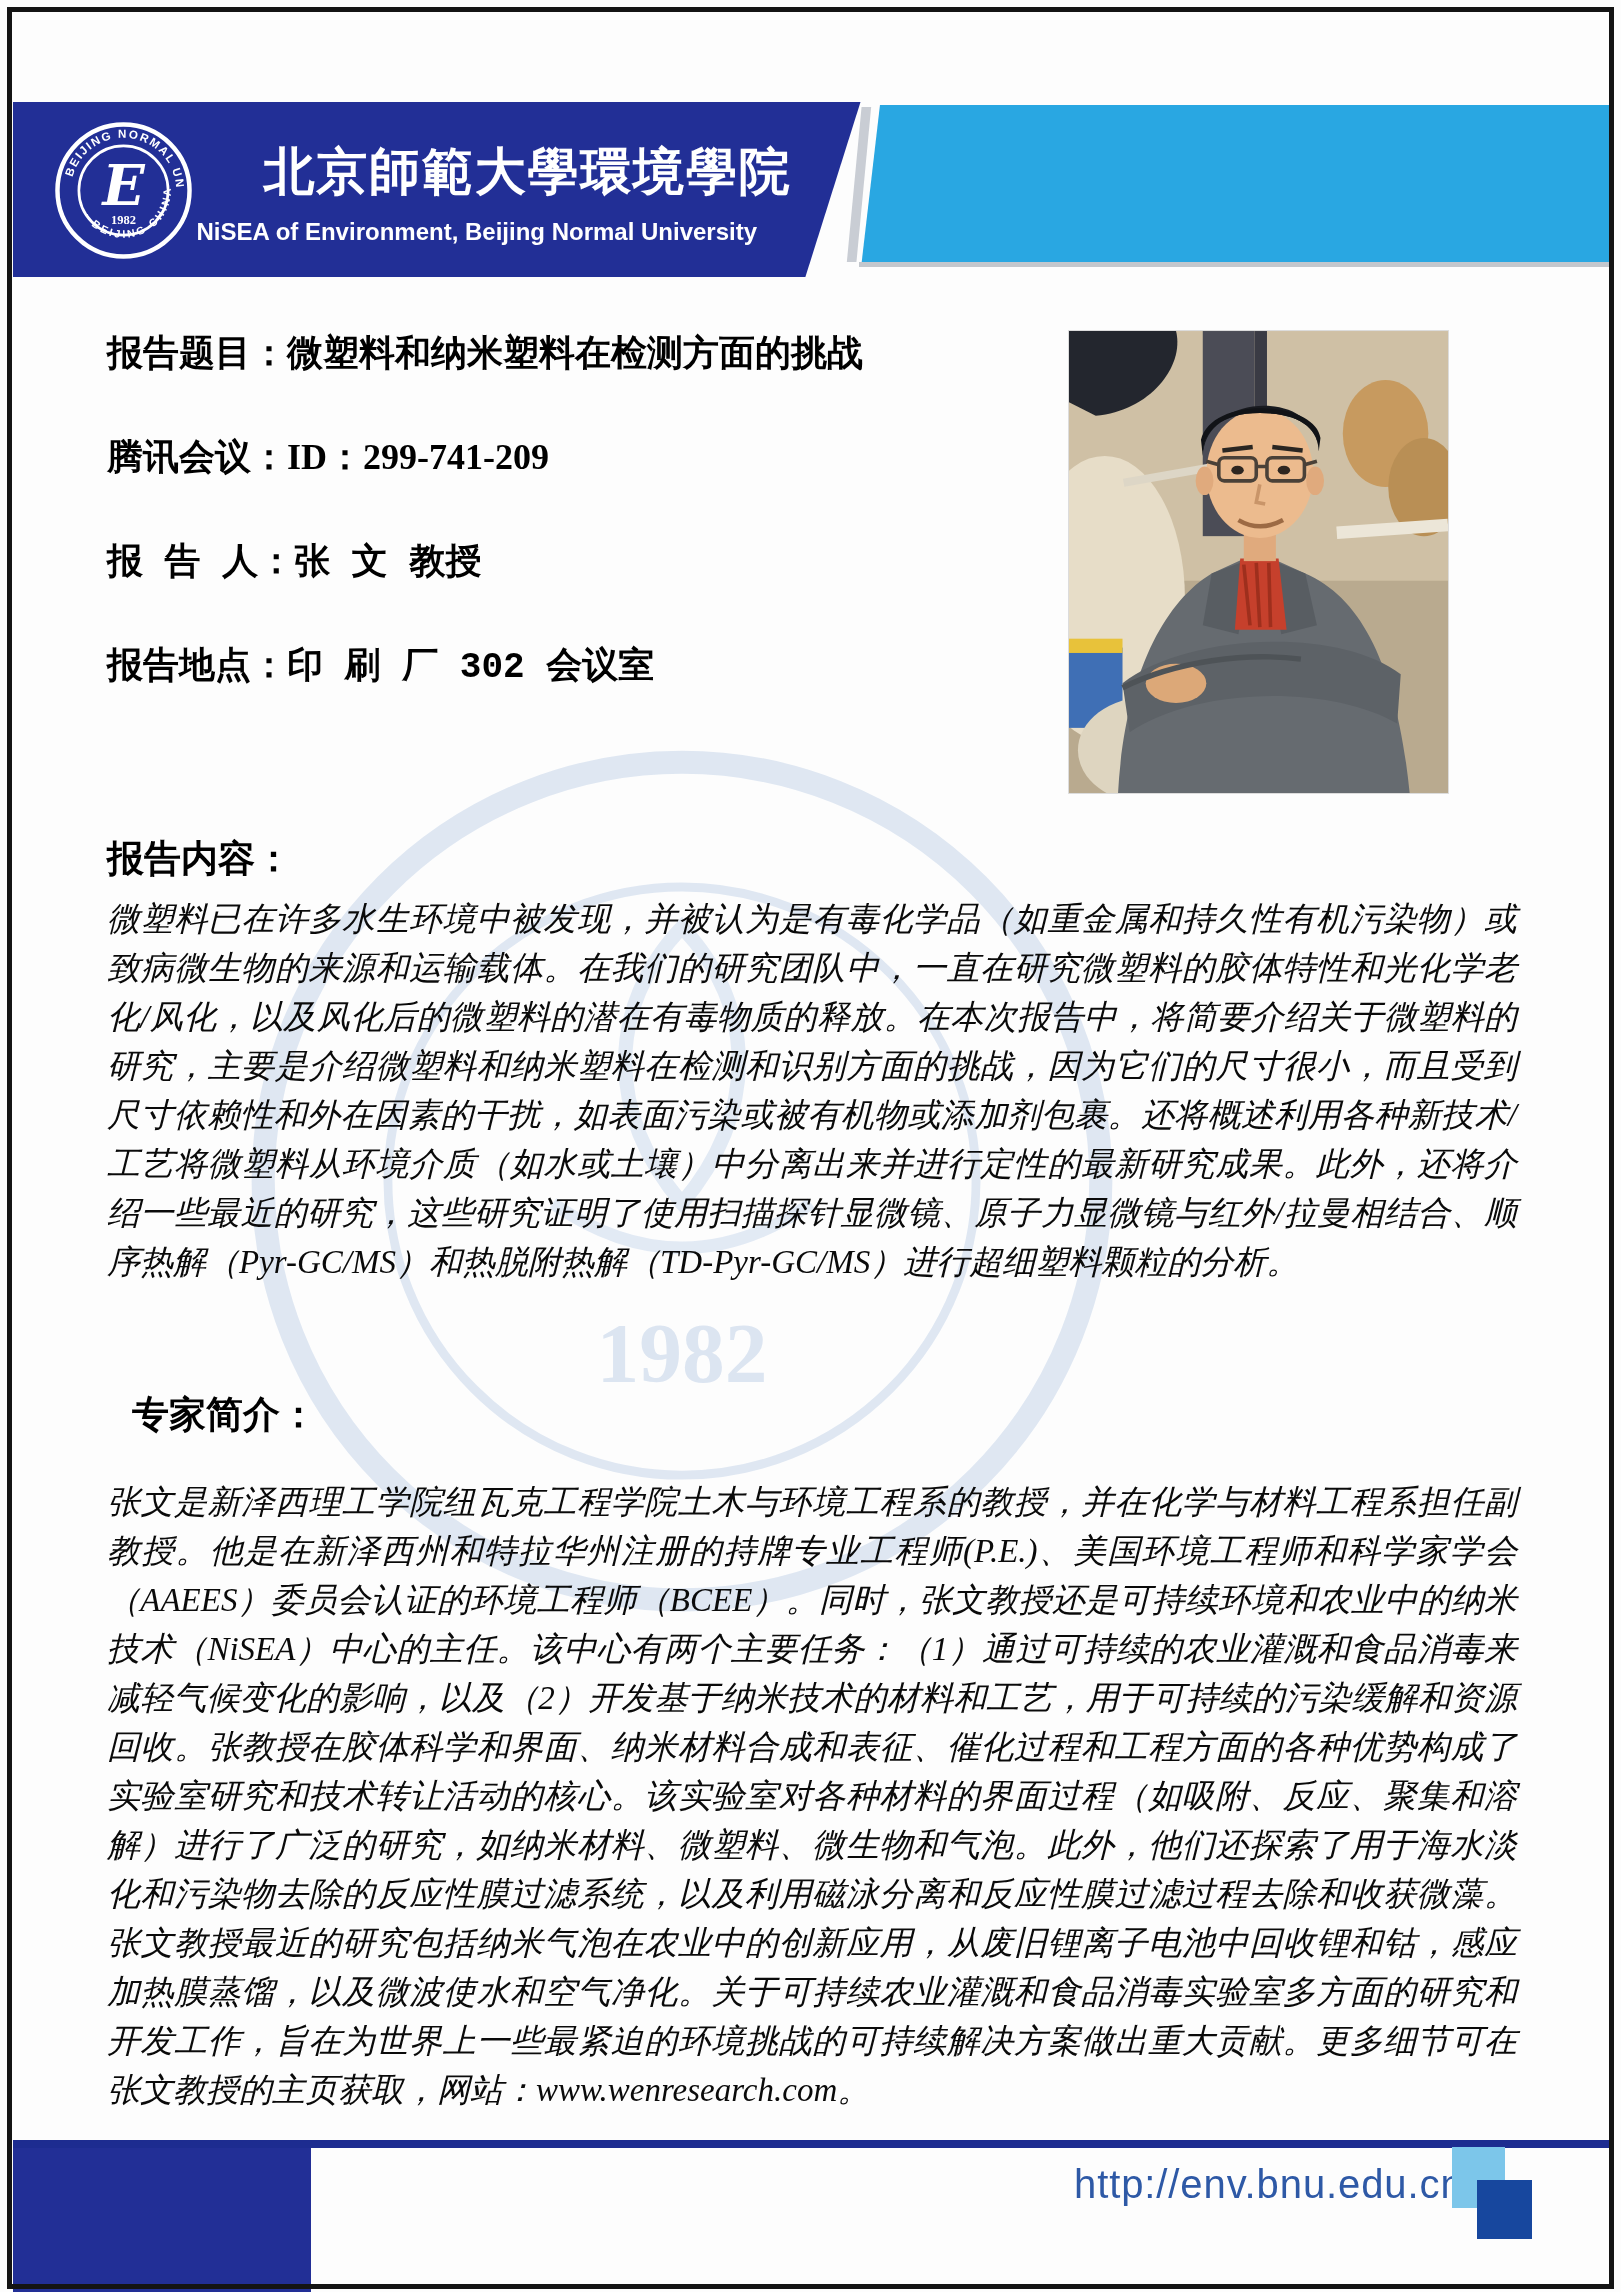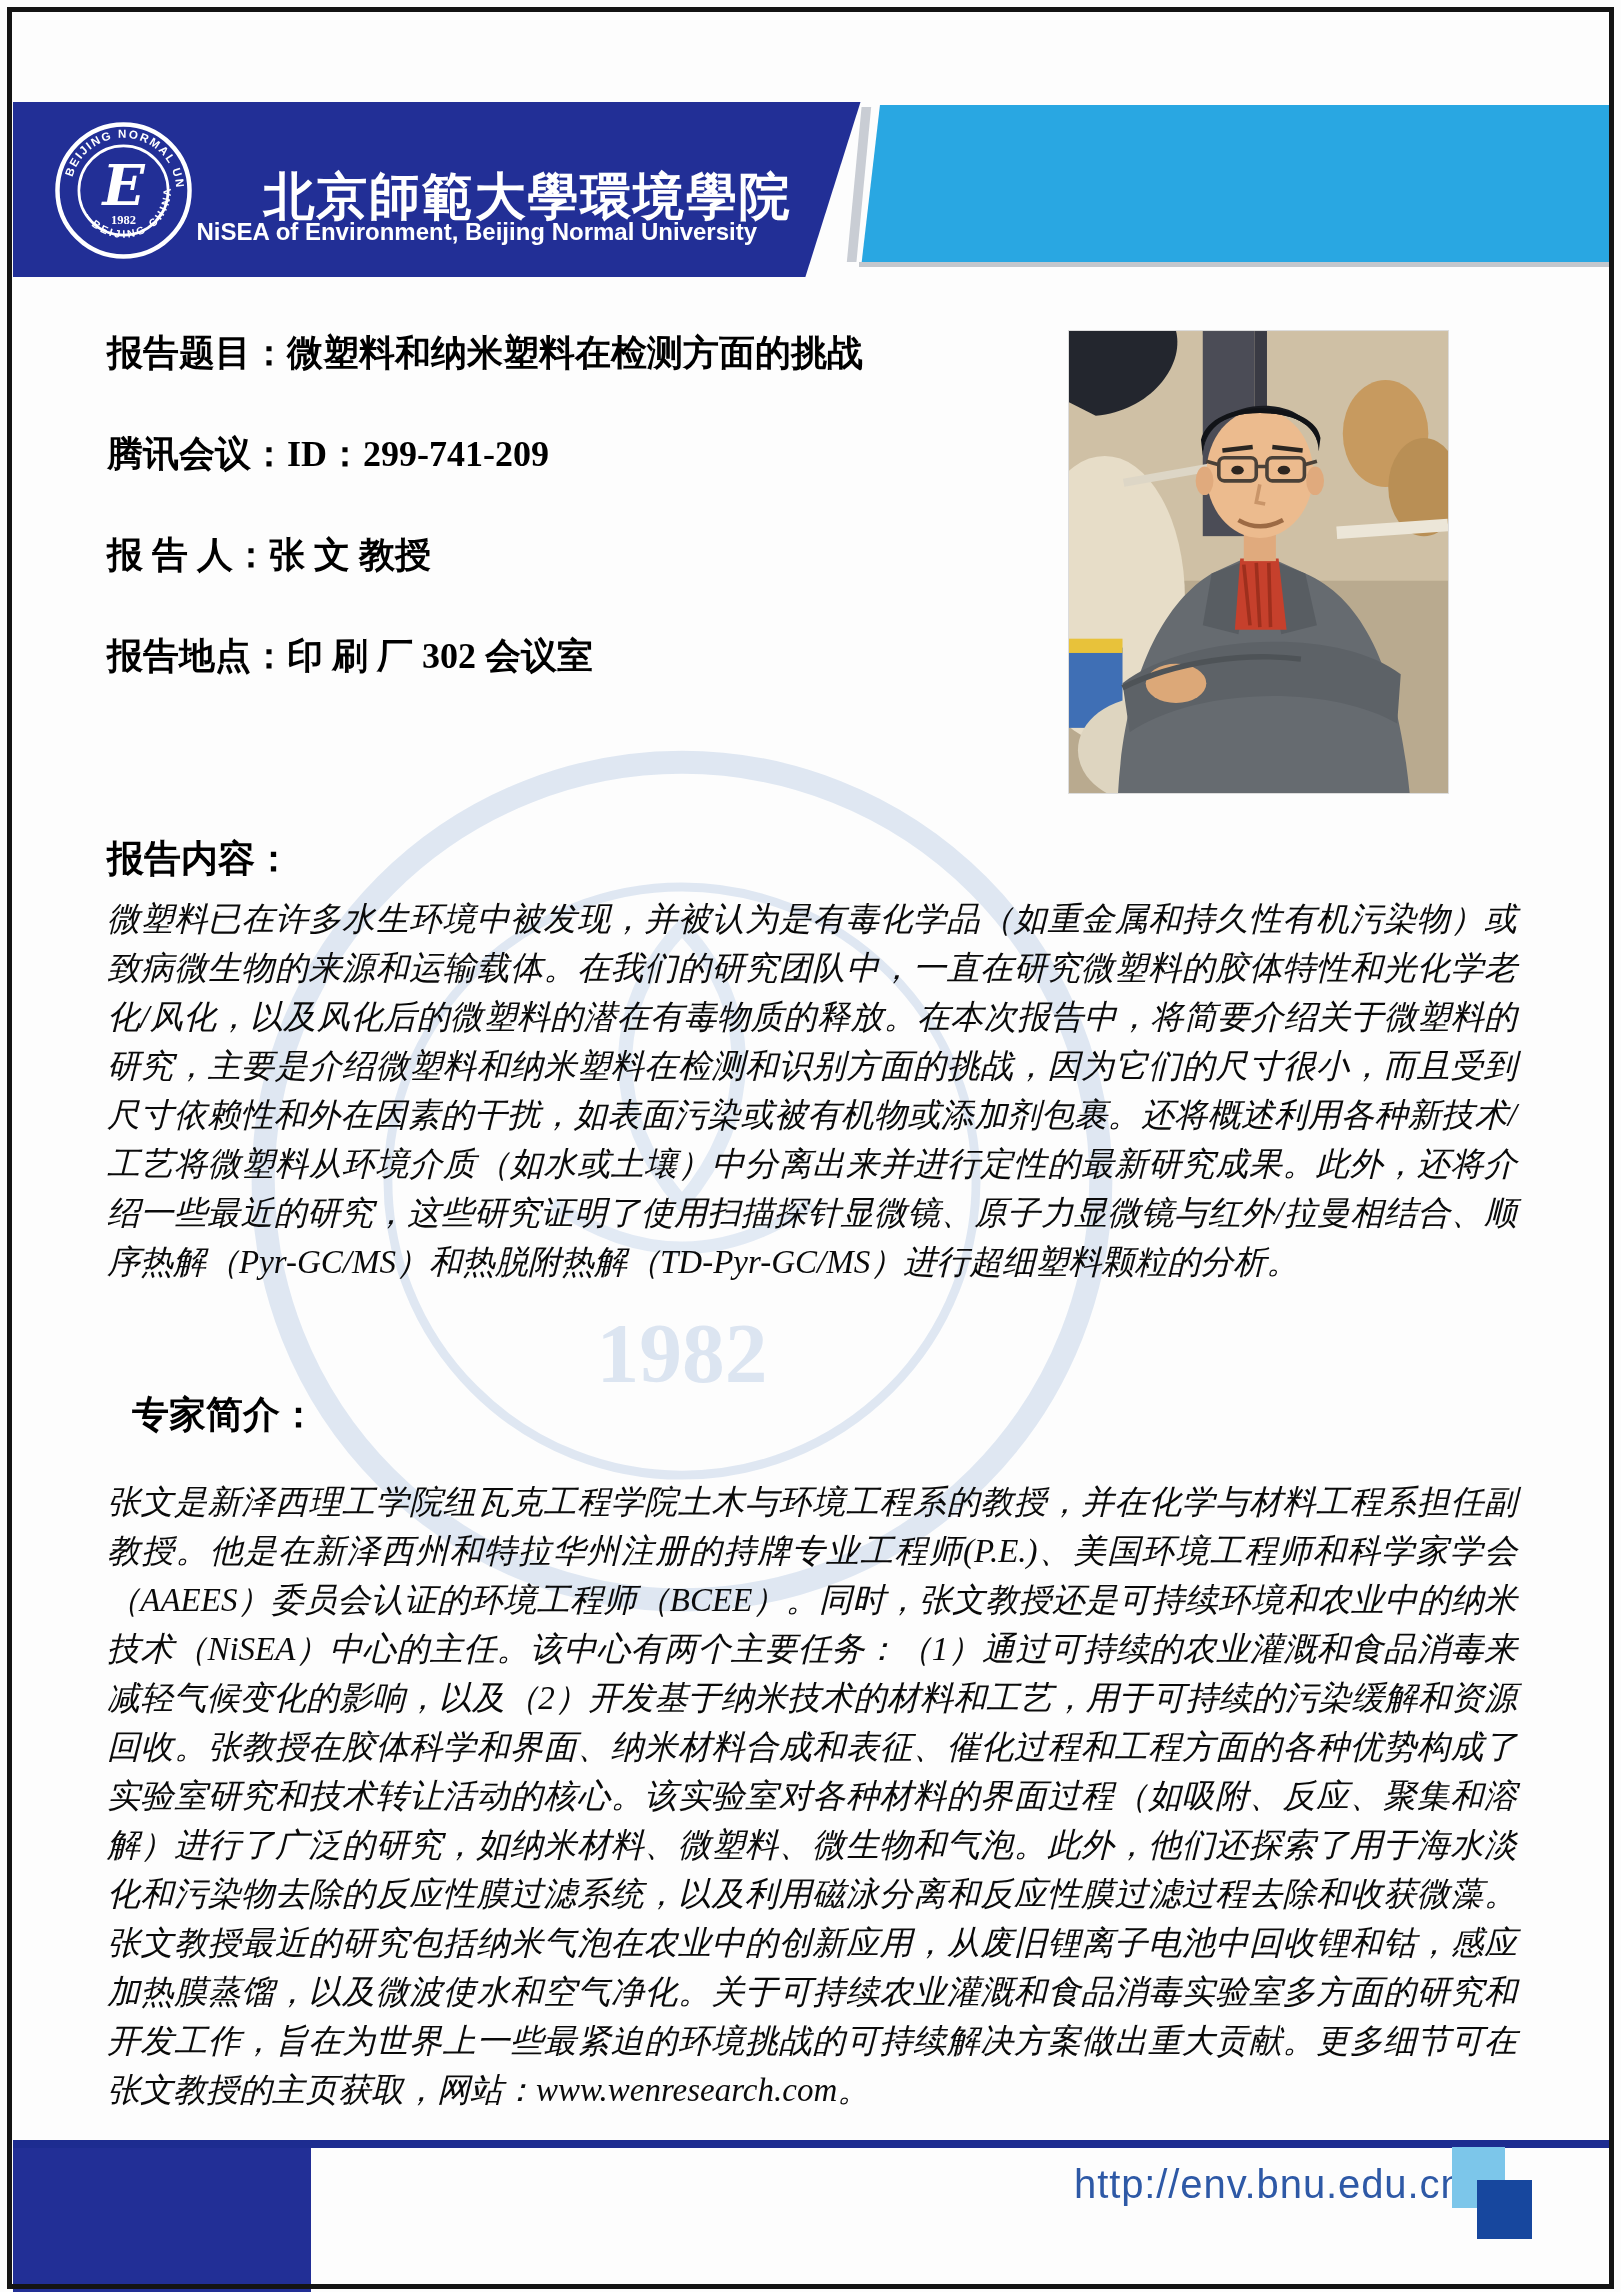--- a/index.html
+++ b/index.html
@@ -10,28 +10,28 @@
   
   .band-navy{position:absolute;left:12.5px;top:102px;width:848px;height:175px;background:#222f96;
              clip-path:polygon(0 0,100% 0,93.5% 100%,0 100%);}
   .band-sep{position:absolute;left:843px;top:107px;width:32px;height:155px;background:#c9cdd4;
             clip-path:polygon(58% 0,88% 0,42% 100%,12% 100%);}
   .band-cyan{position:absolute;left:848px;top:105px;width:761px;height:157px;background:#29a7e2;
              clip-path:polygon(4.2% 0,100% 0,100% 100%,1.8% 100%);}
   .band-cyan-shadow{position:absolute;left:859px;top:262px;width:750px;height:5.3px;background:#c3c7cd;}
 
   .seal{position:absolute;left:40px;top:18px;width:141px;height:141px;}
-  .calligraphy{position:absolute;left:251px;top:61px;color:#fff;font-family:Liberation Serif, serif;
+  .calligraphy{position:absolute;left:251px;top:36px;color:#fff;font-family:Liberation Serif, serif;
                font-size:51px;font-weight:700;letter-spacing:1.8px;white-space:nowrap;}
   .univ-en{position:absolute;left:184px;top:116px;color:#fff;font-weight:700;font-size:24px;letter-spacing:0px;white-space:nowrap;}
 
   
   .details{position:absolute;left:107px;top:328px;}
   .detail-row{font-size:36px;font-weight:700;color:#000;line-height:50px;margin-bottom:51px;white-space:nowrap;}
-  .detail-label{font-family:Liberation Serif, serif;}
+  .detail-label{font-family:Liberation Mono, monospace;}
   .detail-value{font-family:"Liberation Serif","DejaVu Serif",serif;}
 
   
   .photo{position:absolute;left:1069px;top:331px;width:379px;height:462px;overflow:hidden;
          box-shadow:0 0 0 0.9px #d8d8d8;}
 
   
   .sec-heading{position:absolute;left:107px;font-size:37px;font-weight:700;color:#000;z-index:2;}
   .sec-body{position:absolute;left:107px;width:1410px;font-family:"Liberation Serif","DejaVu Serif",serif;
             font-size:33px;line-height:49px;color:#0a0a0a;text-align:justify;z-index:2;font-style:italic;}

